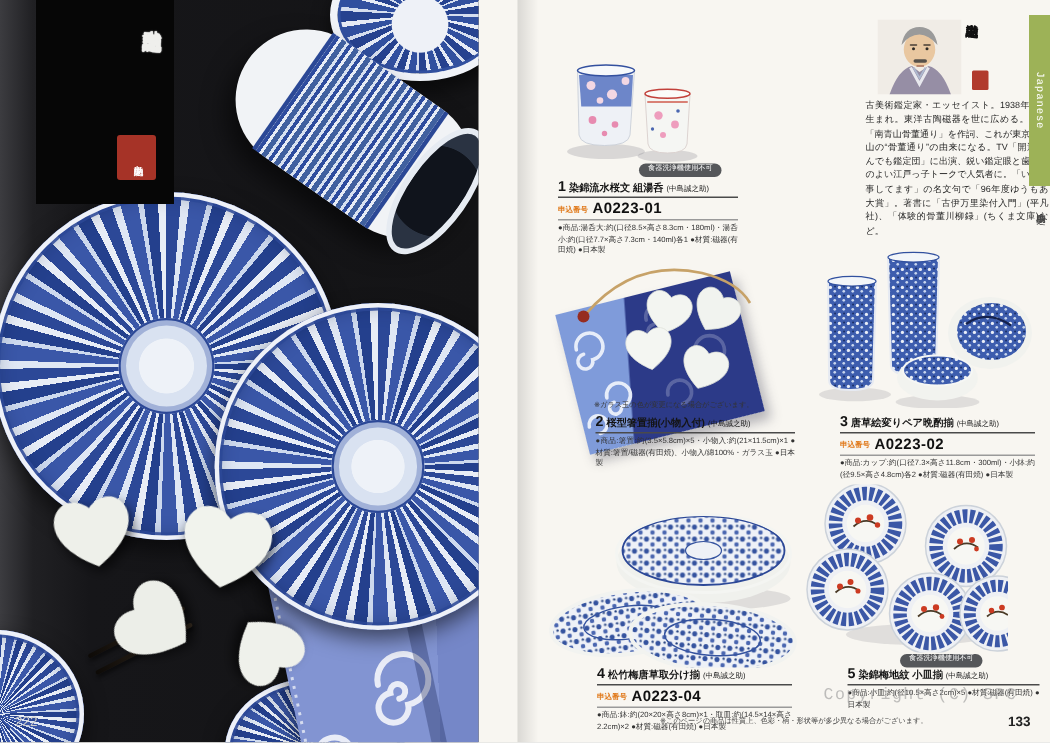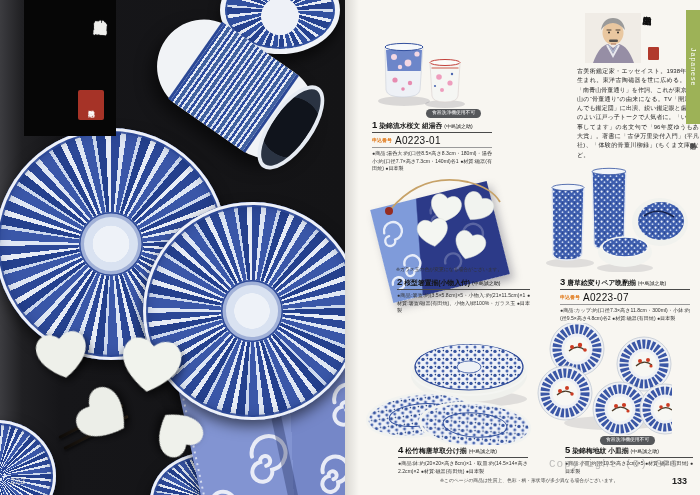--- a/index.html
+++ b/index.html
@@ -2,21 +2,21 @@
 <html><head>
 <meta charset="utf-8">
 <style>
   html,body{margin:0;padding:0;background:#ddd;}
   #stage{position:relative;width:700px;height:495px;overflow:hidden;
          font-family:"Liberation Sans","DejaVu Sans",sans-serif;background:#f8f6f1;}
   #stage *{box-sizing:border-box;}
   .abs{position:absolute;}
 
   
-  .page-left{left:0;top:0;width:345px;height:495px;background:
+  .page-left{left:0;top:0;width:319px;height:495px;background:
      linear-gradient(90deg,#3c3c40 0,#202023 22px,#161619 60px,#141416 100%);overflow:hidden;}
   .logo-panel{left:24px;top:0;width:92px;height:136px;background:#060606;z-index:6;}
   .calligraphy{position:absolute;right:8px;top:10px;writing-mode:vertical-rl;text-orientation:upright;
      color:#efefec;font-family:"DejaVu Serif",serif;font-weight:bold;font-size:13px;line-height:1.05;
      transform:rotate(2deg);text-shadow:0 0 1px #fff;}
   .seal{position:absolute;right:12px;top:90px;width:26px;height:30px;background:#a63327;
      border-radius:2px;display:flex;align-items:center;justify-content:center;}
   .seal span{writing-mode:vertical-rl;text-orientation:upright;color:#fff;font-size:6.5px;line-height:1.05;}
 
   .plate{border-radius:50%;position:absolute;
@@ -55,21 +55,21 @@
   .page-right::before{content:"";position:absolute;left:0;top:0;bottom:0;width:14px;
      background:linear-gradient(90deg,rgba(0,0,0,.12),rgba(0,0,0,0));}
 
   .prod{position:absolute;}
   .title-row{display:flex;align-items:baseline;gap:2px;border-bottom:.8px solid #4a4a4a;padding-bottom:1px;color:#141414;}
   .t-num{font-size:9.5px;font-weight:bold;}
   .t-name{font-size:6.8px;font-weight:bold;white-space:nowrap;}
   .t-attr{font-size:5px;white-space:nowrap;}
   .code-row{display:flex;align-items:center;gap:3px;border-bottom:.9px solid #9a9a9a;padding:1.5px 0;}
   .order-label{color:#e07818;font-size:5px;font-weight:bold;}
-  .code{font-size:10px;font-weight:normal;color:#101010;letter-spacing:.3px;}
+  .code{font-size:10px;font-weight:bold;color:#101010;letter-spacing:.3px;}
   .details{font-size:5.1px;line-height:1.5;color:#333;margin-top:2px;text-align:justify;}
   .badge{position:absolute;background:#55575a;color:#fff;font-size:4.8px;line-height:1;
      padding:2px 6px;border-radius:6px;white-space:nowrap;}
   .small-note{position:absolute;font-size:4.8px;color:#333;}
 
   .bio{position:absolute;left:232px;top:67px;width:122px;font-size:6px;line-height:1.55;
      color:#262626;text-align:justify;}
   .sig{position:absolute;left:299px;top:9px;writing-mode:vertical-rl;text-orientation:upright;
      font-family:"DejaVu Serif",serif;font-weight:bold;font-size:8.5px;line-height:1;color:#111;transform:rotate(4deg);}
   .sig-seal{position:absolute;left:303px;top:47px;width:11px;height:13px;background:#b13a2d;border-radius:1px;}
@@ -309,21 +309,21 @@
     </svg>
 
     <div class="prod" style="left:215px;top:276px;width:130px">
       <div class="title-row">
         <span class="t-num">3</span>
         <span class="t-name">唐草絵変りペア晩酌揃</span>
         <span class="t-attr">(中島誠之助)</span>
       </div>
       <div class="code-row">
         <span class="order-label">申込番号</span>
-        <span class="code">A0223-07</span>
+        <span class="code">A0223-02</span>
       </div>
       <div class="details">●商品:カップ:約(口径7.3×高さ11.8cm・300ml)・小鉢:約(径9.5×高さ4.8cm)各2 ●材質:磁器(有田焼) ●日本製</div>
     </div>
 
     <svg class="photo" style="left:12px;top:333px" width="175" height="112" viewBox="0 0 175 112">
       <ellipse cx="112" cy="66" rx="58" ry="8" fill="rgba(80,80,95,.15)"></ellipse>
       <ellipse cx="112" cy="42" rx="58" ry="27" fill="#f0f1ed"></ellipse>
       <ellipse cx="112" cy="34" rx="54" ry="23" fill="url(#pBlue2)"></ellipse>
       <ellipse cx="112" cy="34" rx="54" ry="23" fill="none" stroke="#2c4897" stroke-width="1.2"></ellipse>
       <ellipse cx="112" cy="34" rx="12" ry="6" fill="#eef1f6" stroke="#35539f" stroke-width=".8"></ellipse>
@@ -337,20 +337,24 @@
         <ellipse cx="118" cy="92" rx="32" ry="12" fill="none" stroke="#35539f" stroke-width="1"></ellipse>
       </g>
     </svg>
 
     <div class="prod" style="left:53px;top:444px;width:130px">
       <div class="title-row">
         <span class="t-num">4</span>
         <span class="t-name">松竹梅唐草取分け揃</span>
         <span class="t-attr">(中島誠之助)</span>
       </div>
+      <div class="code-row">
+        <span class="order-label">申込番号</span>
+        <span class="code">A0223-04</span>
+      </div>
       <div class="details">●商品:鉢:約(20×20×高さ8cm)×1・取皿:約(14.5×14×高さ2.2cm)×2 ●材質:磁器(有田焼) ●日本製</div>
     </div>
 
     <svg class="photo" style="left:187px;top:323px" width="140" height="112" viewBox="0 0 140 112">
       <g id="plateG">
         <ellipse cx="80" cy="100" rx="48" ry="7" fill="rgba(80,80,95,.14)"></ellipse>
       </g>
       <g>
         <g transform="translate(45,26)">
             <circle r="27" fill="#eef0f4" stroke="#ccd2da" stroke-width="1"></circle>

